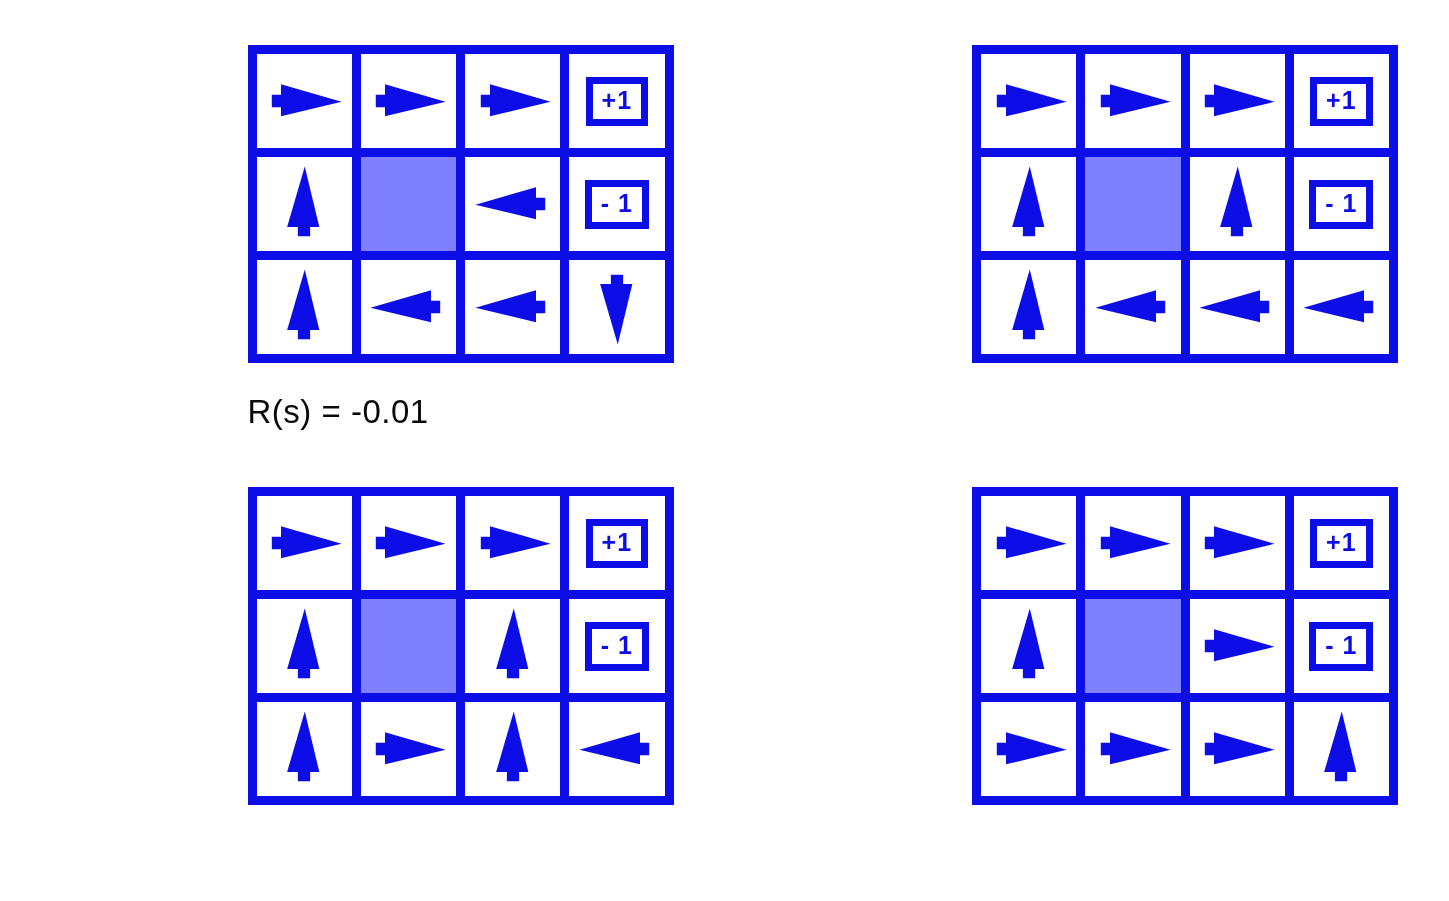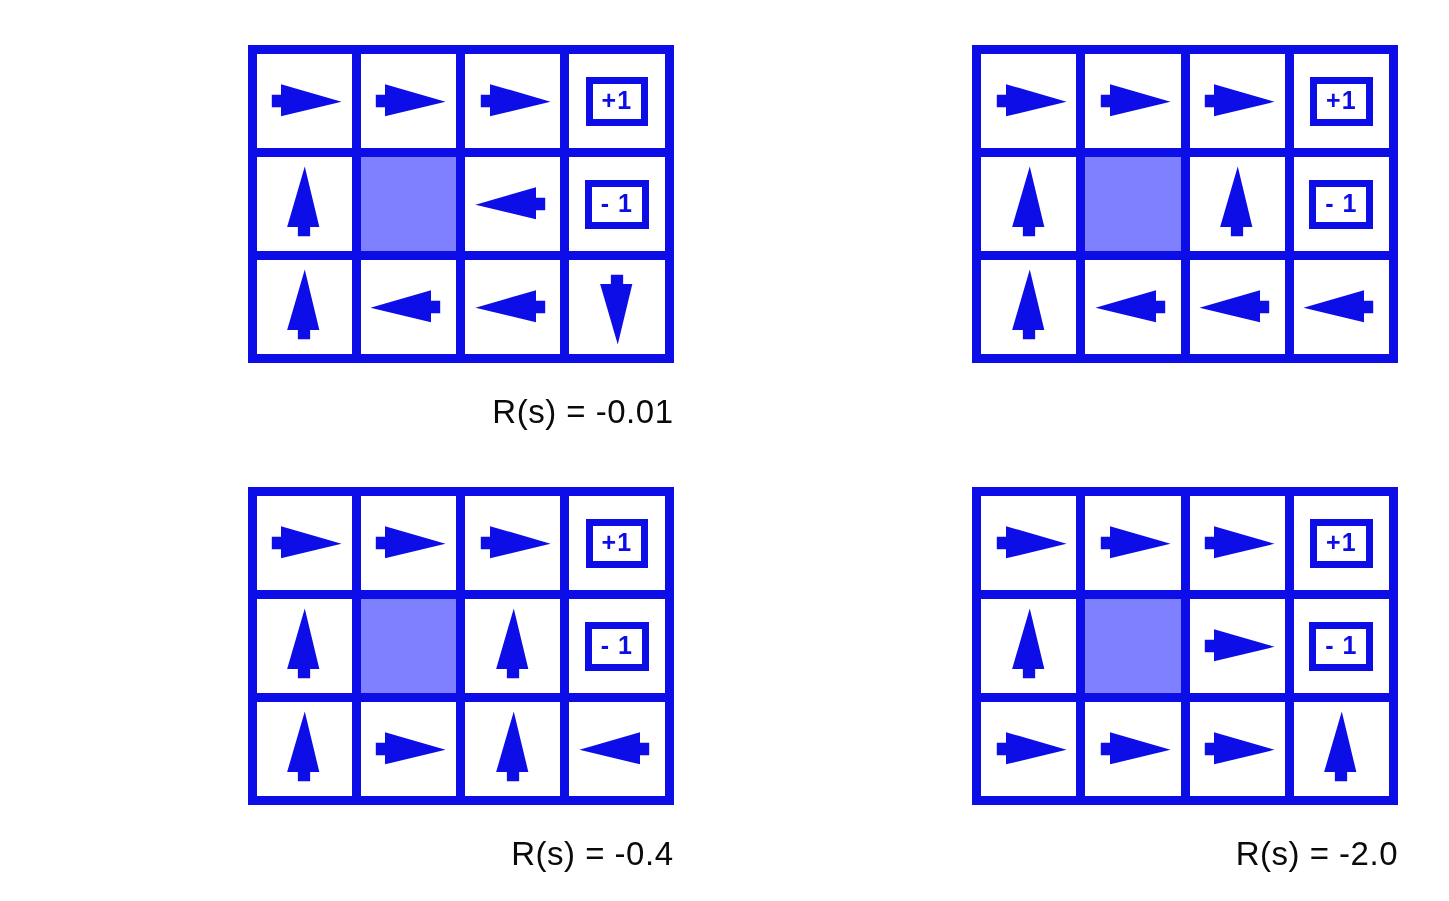--- a/index.html
+++ b/index.html
@@ -76,21 +76,21 @@
     letter-spacing: 1px;
     padding: 4px 9px 6px 9px;
     min-width: 62px;
     text-align: center;
     white-space: nowrap;
   }
 
   .caption {
     margin-top: 30px;
     width: 426px;
-    text-align: right;
+    text-align: left;
     color: #0a0a0a;
     font-family: "Liberation Sans", sans-serif;
     font-size: 33px;
     font-weight: 400;
     letter-spacing: 0.5px;
   }
 </style>
 </head>
 <body>
 
@@ -313,21 +313,20 @@
           </span>
         </div>
         <div class="cell">
           <span style="display: block;">
             <svg class="arrow-svg arrow-h" viewBox="0 0 100 60">
               <path d="M 92,22 L 80,22 L 80,8 L 1,31 L 80,50 L 80,38 L 92,38 Z" fill="#0d0de8"></path>
             </svg>
           </span>
         </div>
       </div>
-    <div class="caption">R(s) = -0.4</div>
   </div>
 
   <div class="panel panel-br">
     <div class="grid-wrap">
         <div class="cell">
           <span style="display: block;">
             <svg class="arrow-svg arrow-h" viewBox="0 0 100 60">
               <path d="M 8,22 L 20,22 L 20,8 L 99,31 L 20,50 L 20,38 L 8,38 Z" fill="#0d0de8"></path>
             </svg>
           </span>
@@ -389,16 +388,15 @@
           </span>
         </div>
         <div class="cell">
           <span style="display: block;">
             <svg class="arrow-svg arrow-v" viewBox="0 0 60 100">
               <path d="M 22,92 L 22,80 L 8,80 L 31,1 L 50,80 L 38,80 L 38,92 Z" fill="#0d0de8"></path>
             </svg>
           </span>
         </div>
       </div>
-    <div class="caption">R(s) = -2.0</div>
   </div>
 
 </div>
 
 </body></html>

